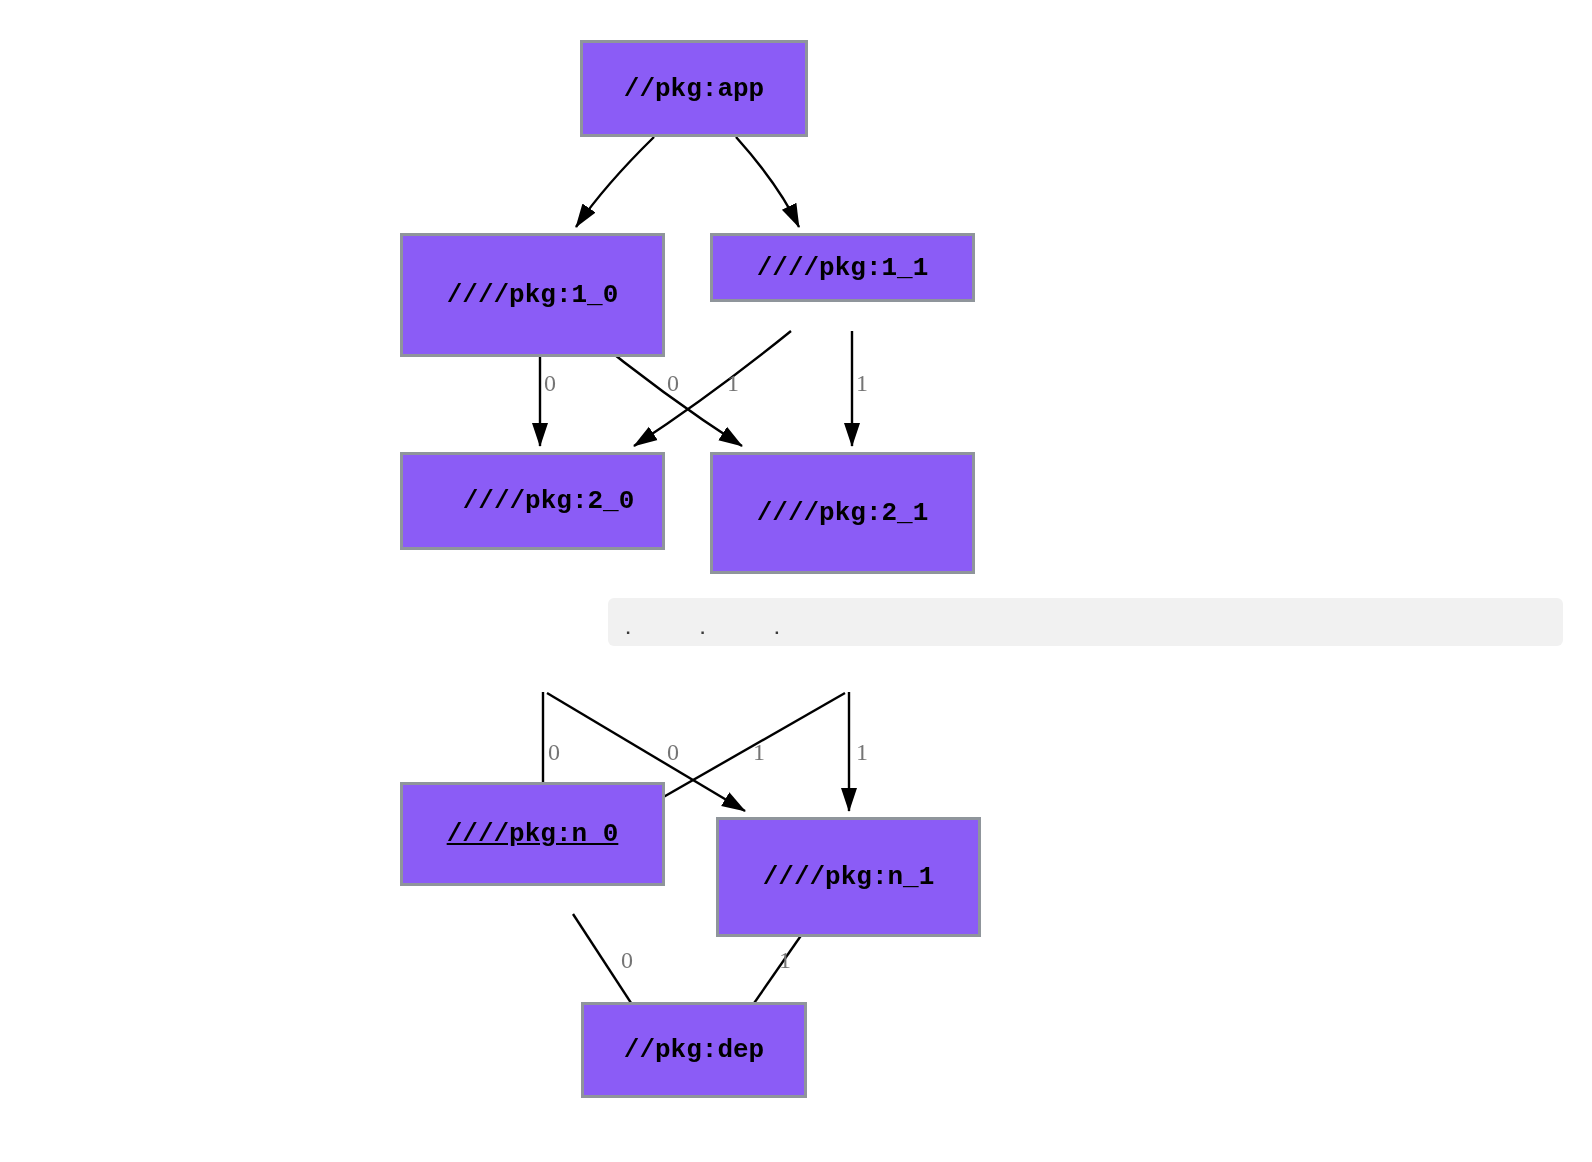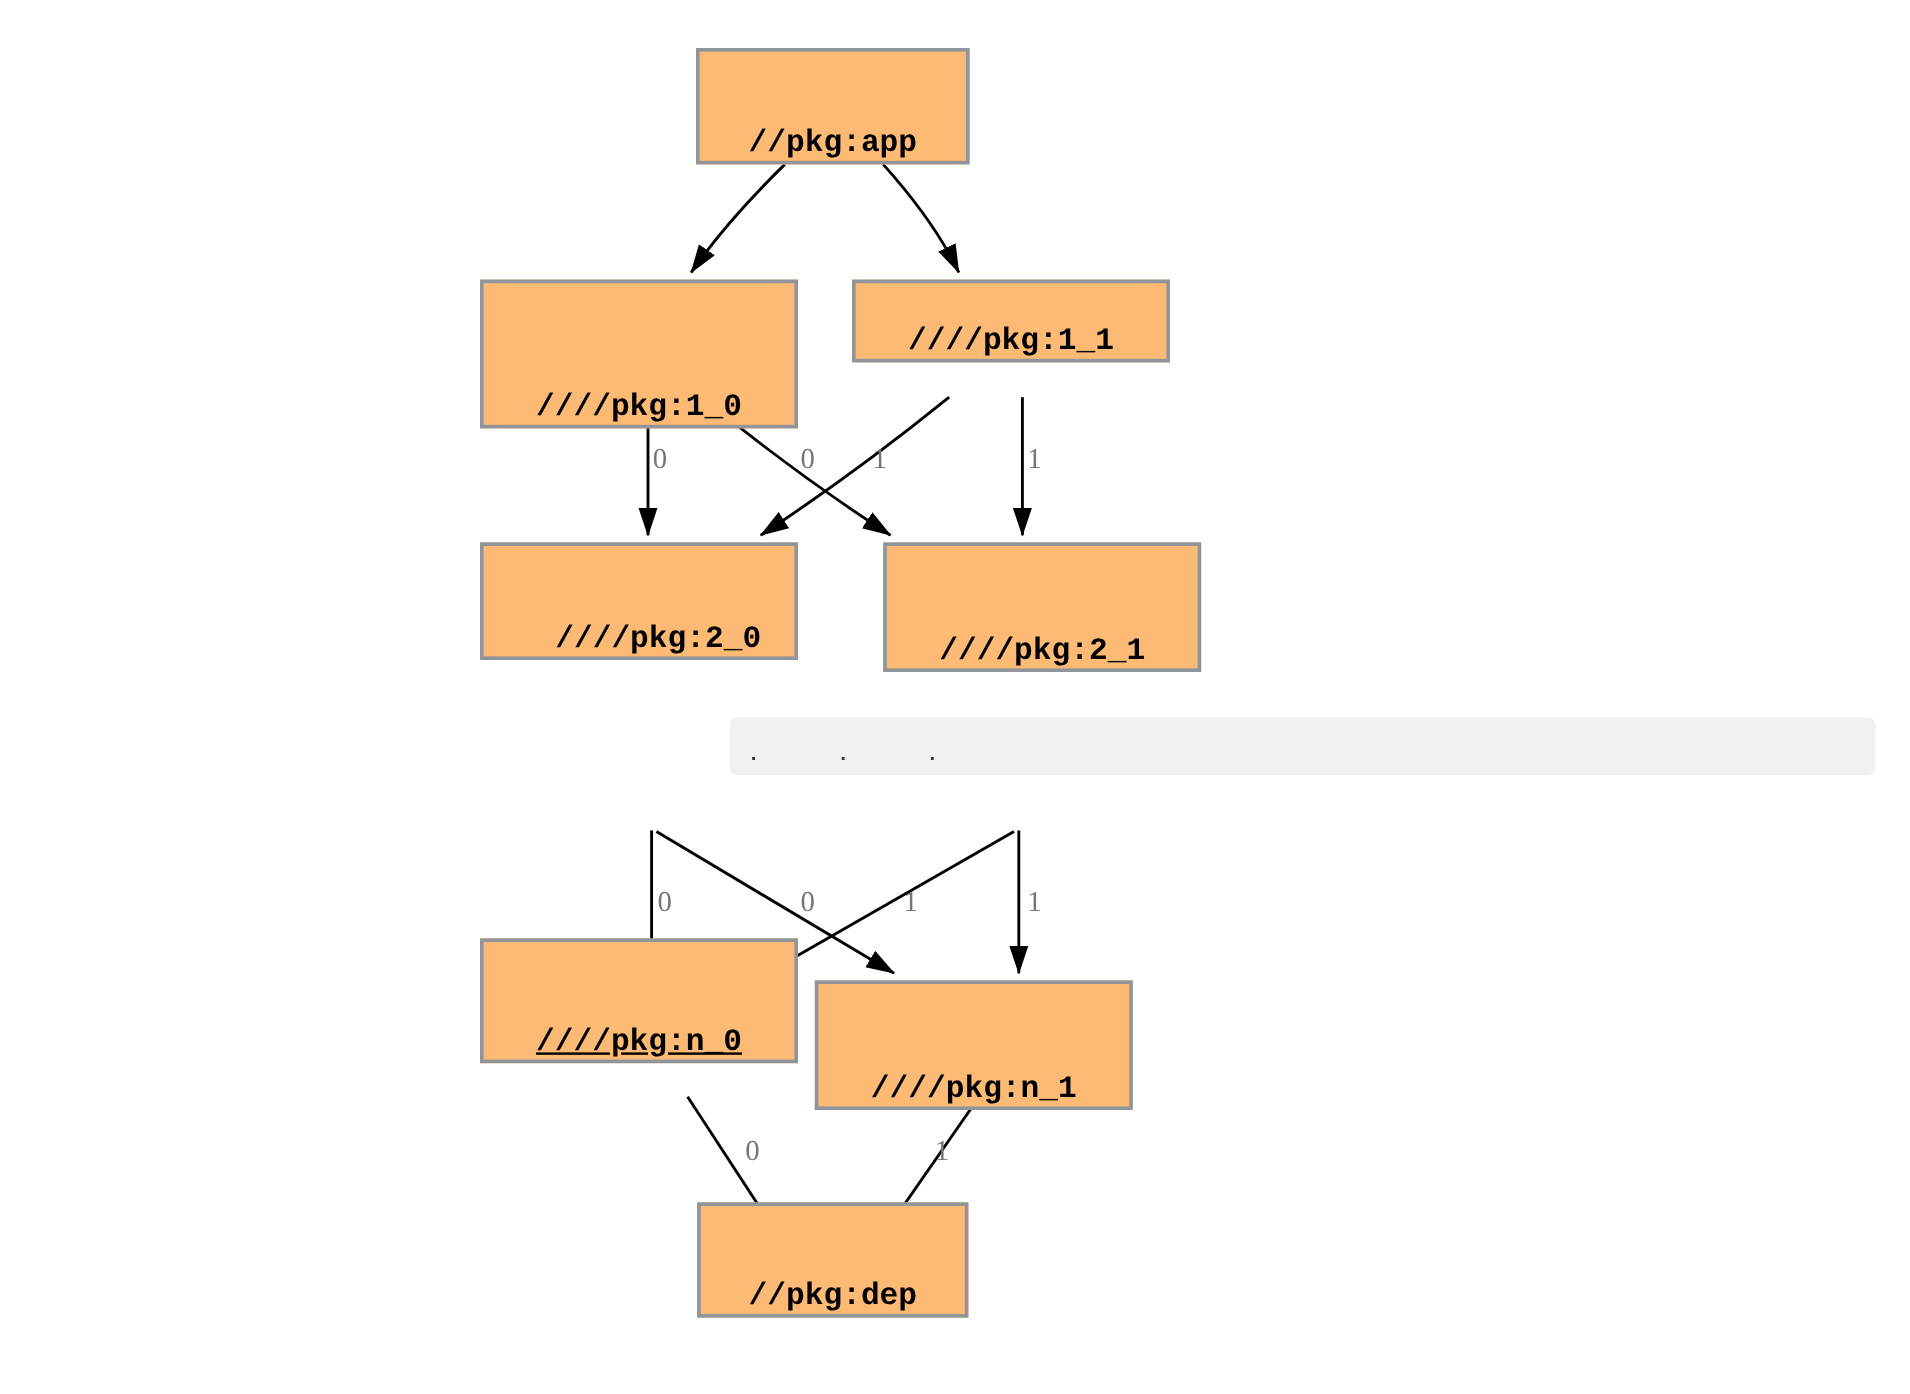--- a/index.html
+++ b/index.html
@@ -18,24 +18,24 @@
   #edges-svg {
     position: absolute;
     left: 0;
     top: 0;
     width: 1592px;
     height: 1162px;
   }
   .node {
     position: absolute;
     box-sizing: border-box;
-    background: #fdba74;
+    background: #8b5cf6;
     border: 3px solid #8F959B;
     display: flex;
-    align-items: flex-end;
+    align-items: center;
     justify-content: center;
     font-family: "Liberation Mono", "DejaVu Sans Mono", monospace;
     font-size: 26px;
     font-weight: 700;
     letter-spacing: 0px;
     color: #000000;
     white-space: nowrap;
   }
   .edge-label {
     position: absolute;
@@ -61,23 +61,23 @@
     font-weight: 700;
     color: #3A3A3A;
     letter-spacing: 27px;
     line-height: 1;
   }
   
   .n-app  { left: 580px; top: 40px;   width: 228px; height: 97px; }
   .n-1-0  { left: 400px; top: 233px;  width: 265px; height: 124px; }
   .n-1-1  { left: 710px; top: 233px;  width: 265px; height: 69px; }
   .n-2-0  { left: 400px; top: 452px;  width: 265px; height: 98px; padding-left: 32px; }
-  .n-2-1  { left: 710px; top: 452px;  width: 265px; height: 108px; margin-left: 26px; }
+  .n-2-1  { left: 710px; top: 452px;  width: 265px; height: 122px; }
   .n-n-0  { left: 400px; top: 782px;  width: 265px; height: 104px; text-decoration: underline; }
-  .n-n-1  { left: 679px; top: 817px;  width: 265px; height: 108px; }
+  .n-n-1  { left: 716px; top: 817px;  width: 265px; height: 120px; }
   .n-dep  { left: 581px; top: 1002px; width: 226px; height: 96px; }
   .edge {
     stroke: #000000;
     stroke-width: 2.4;
     fill: none;
   }
 </style>
 </head>
 <body>
 

